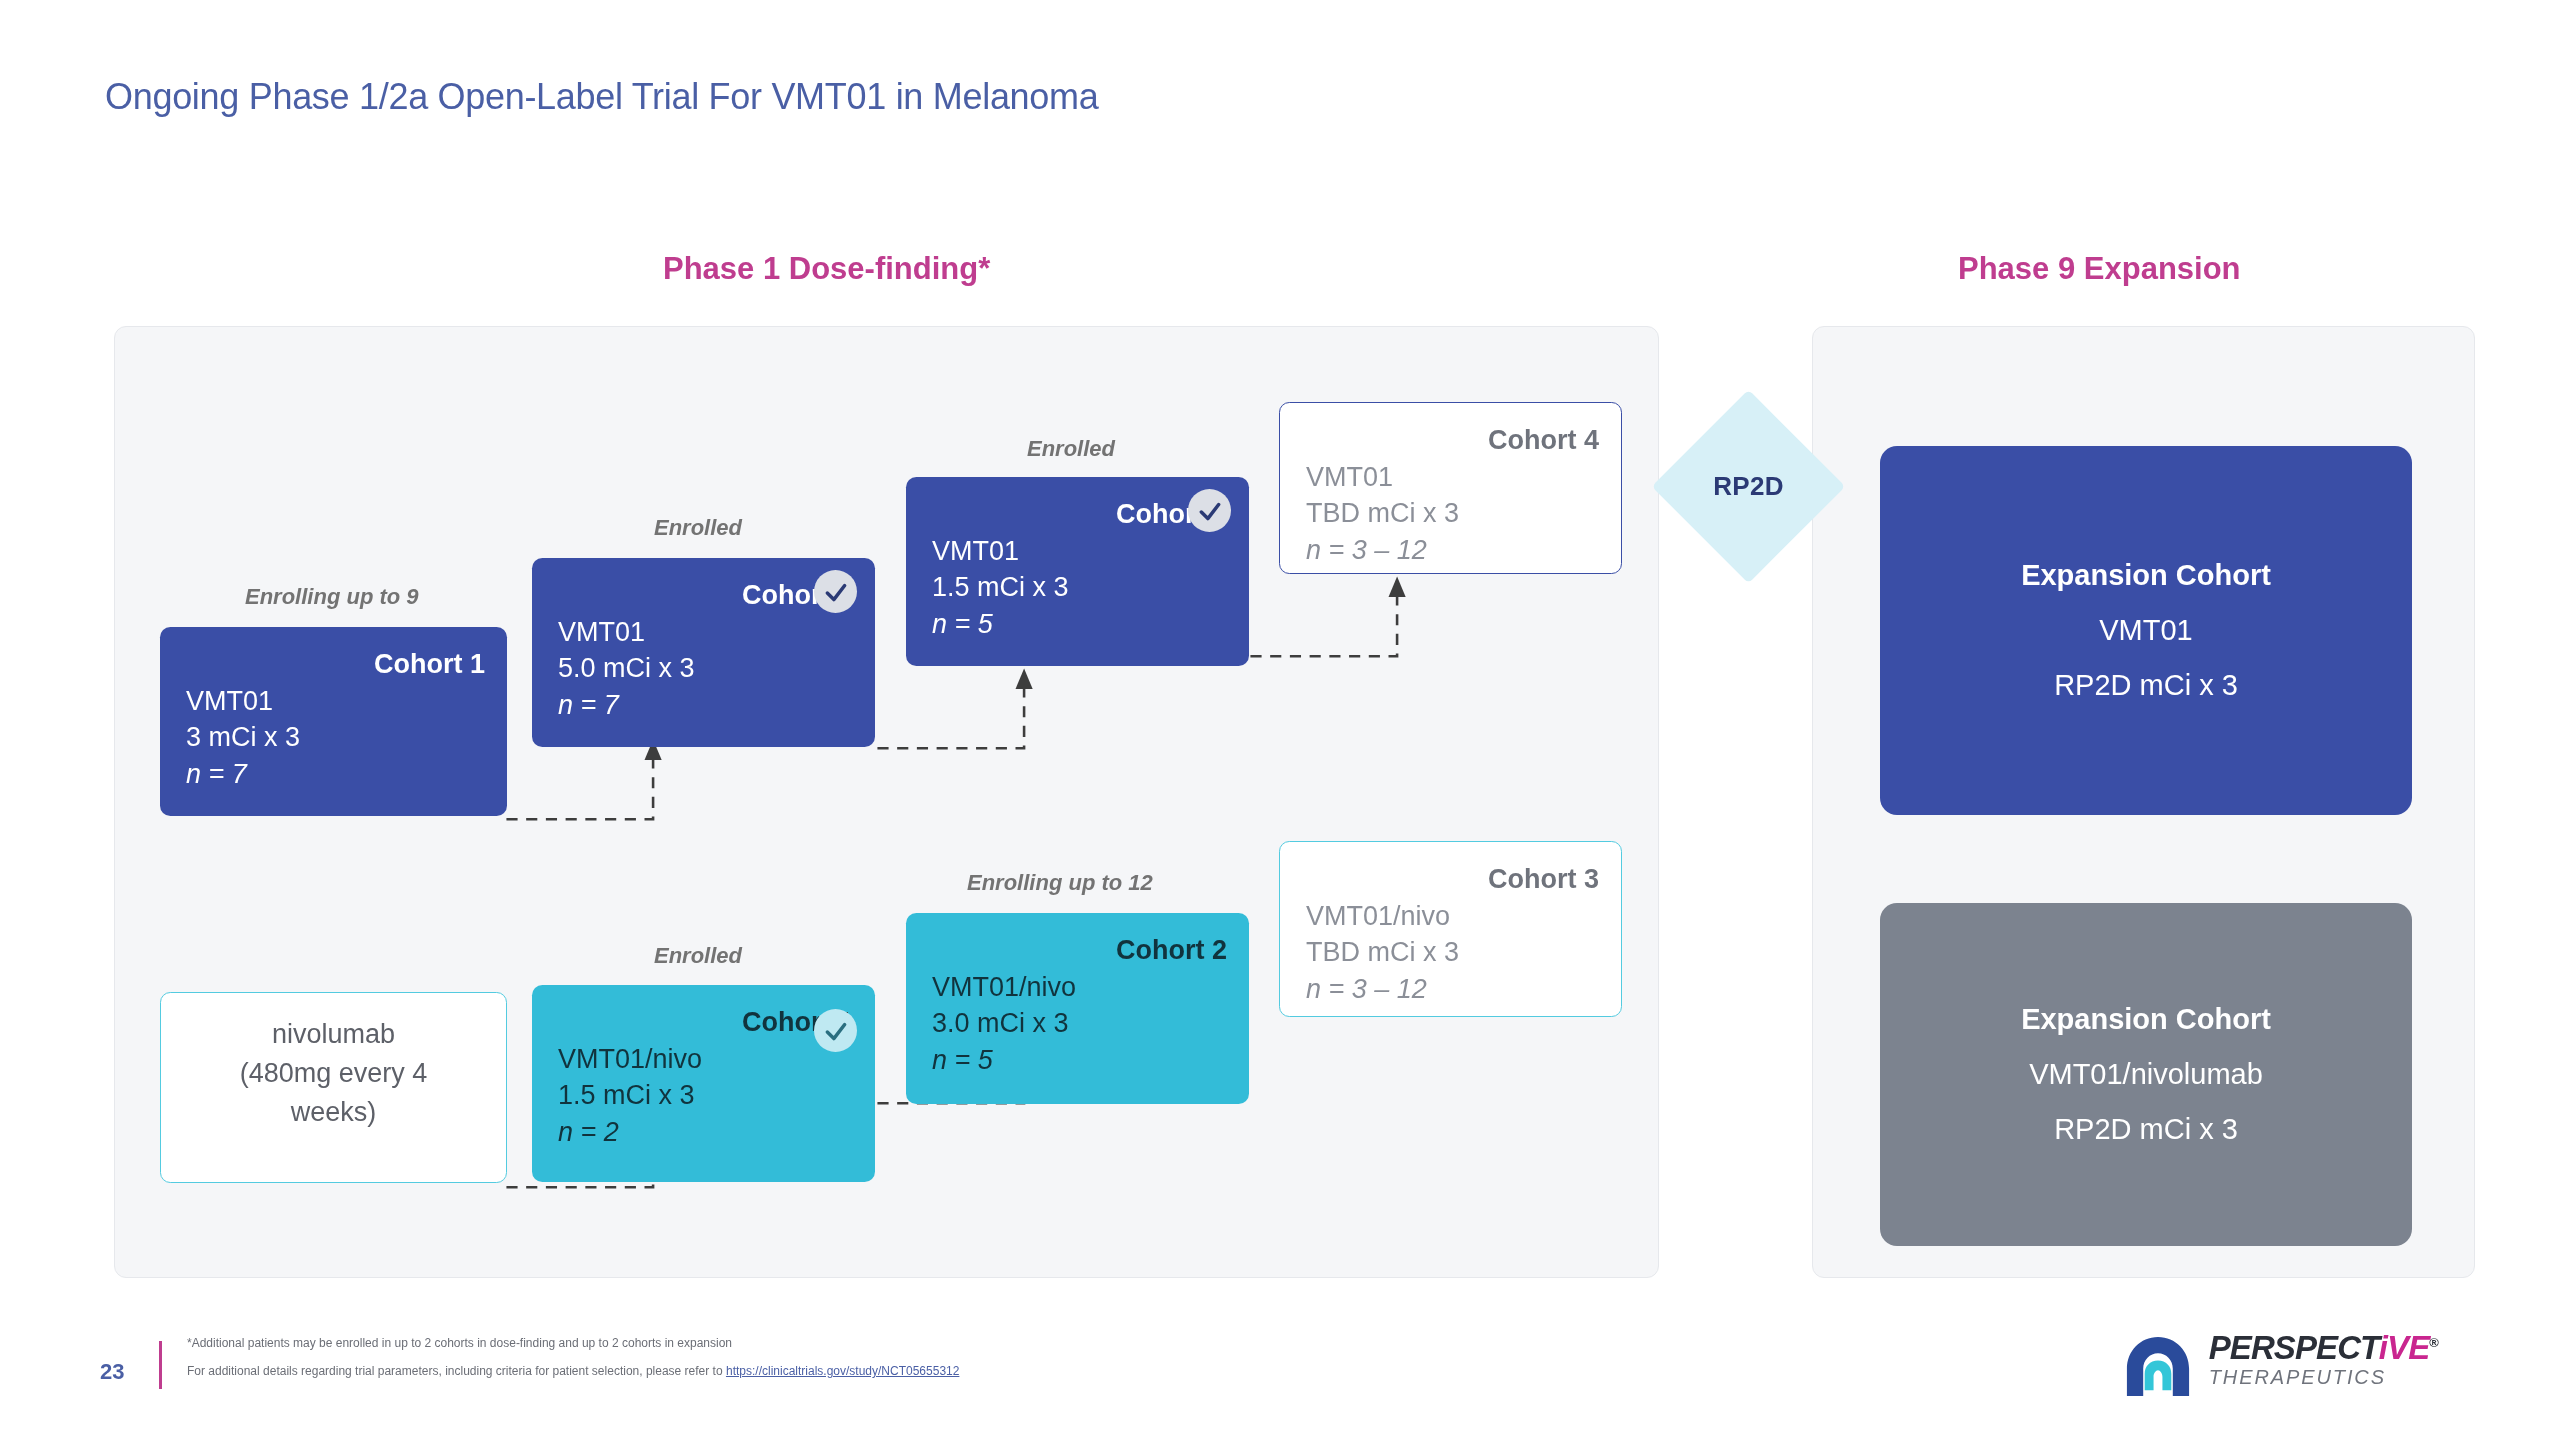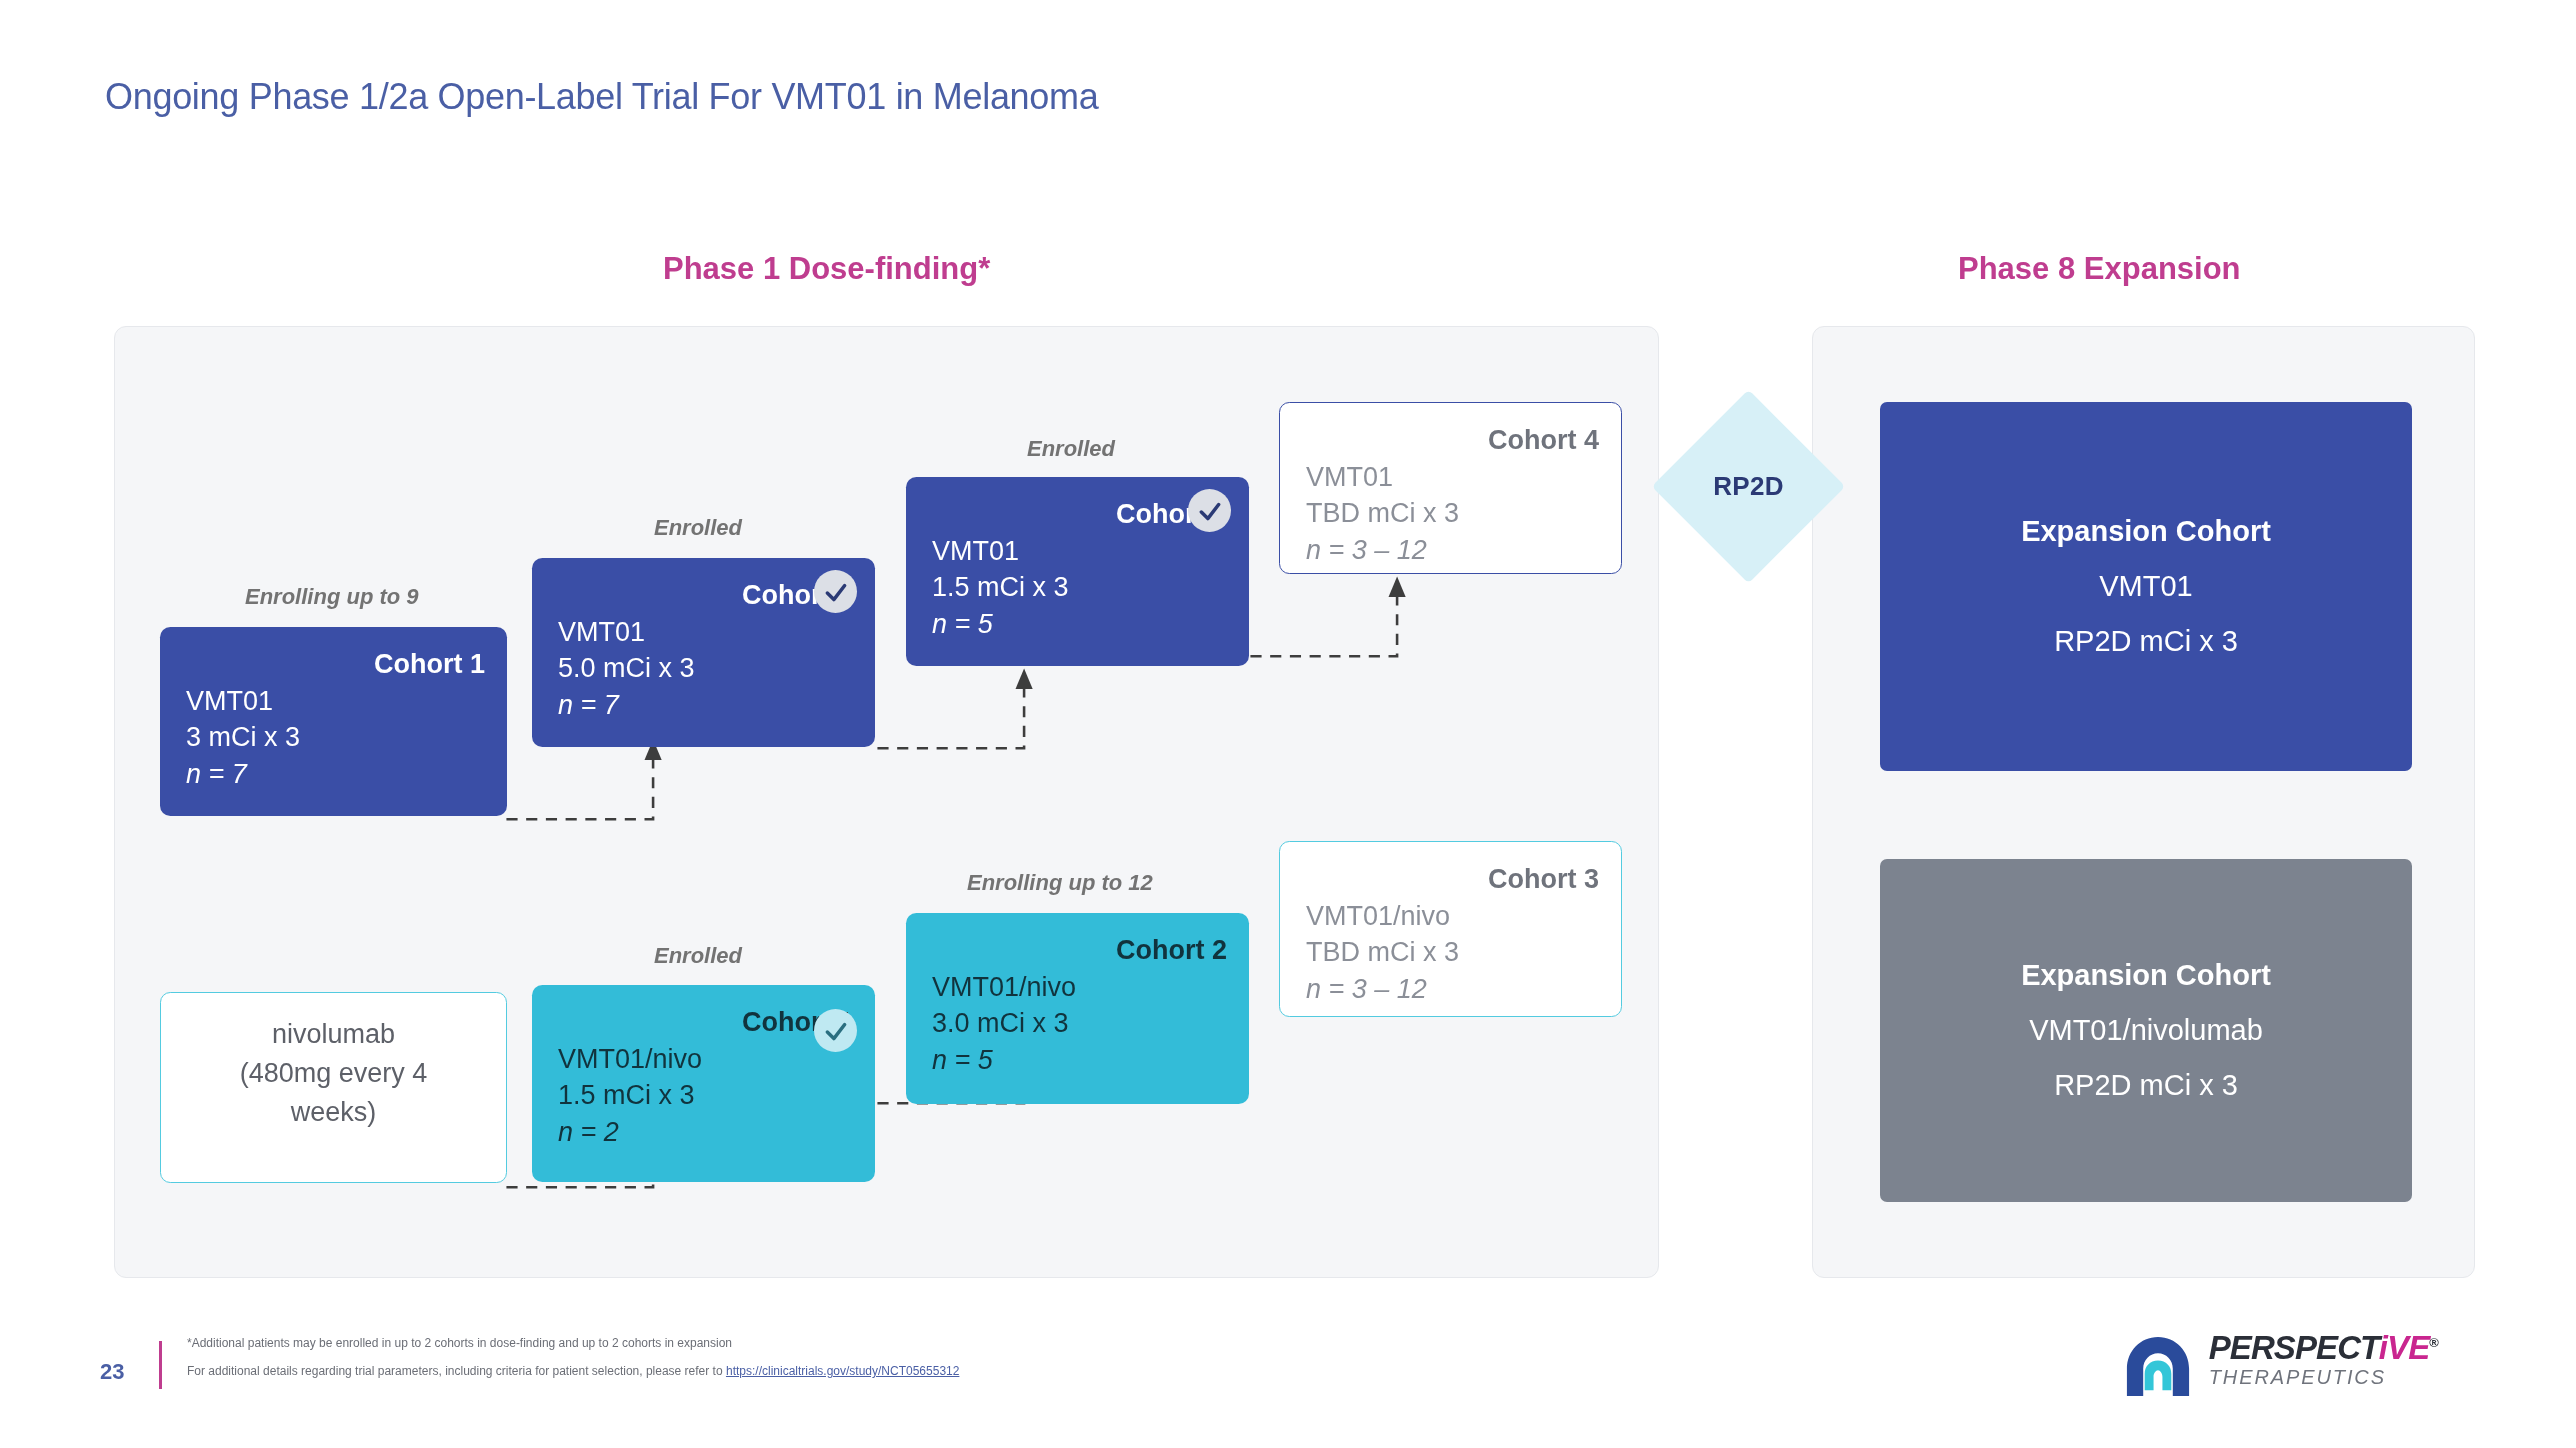--- a/index.html
+++ b/index.html
@@ -162,29 +162,30 @@
     justify-content: center;
     font-size: 26px;
     font-weight: bold;
     color: #2b3a75;
     letter-spacing: 0.3px;
   }
 
   
   .expansion-box {
     position: absolute;
-    border-radius: 7px;
+    border-radius: 17px;
     box-sizing: border-box;
     display: flex;
     flex-direction: column;
     align-items: center;
     justify-content: center;
     color: #ffffff;
     font-size: 29px;
     line-height: 1.9;
+    margin-top: 44px;
   }
   .expansion-box .e-title { font-weight: bold; }
   #exp-box-1 {
     left: 1880px; top: 402px; width: 532px; height: 369px;
     background: #3a4ea6;
   }
   #exp-box-2 {
     left: 1880px; top: 859px; width: 532px; height: 343px;
     background: #7c838f;
   }
@@ -242,21 +243,21 @@
     margin-top: 3.4px;
     line-height: 1;
   }
 </style>
 </head>
 <body>
 
 <div id="slide-title">Ongoing Phase 1/2a Open-Label Trial For VMT01 in Melanoma</div>
 
 <div class="phase-header" id="phase1-header">Phase 1 Dose-finding*</div>
-<div class="phase-header" id="phase2-header">Phase 8 Expansion</div>
+<div class="phase-header" id="phase2-header">Phase 9 Expansion</div>
 
 <div class="panel" id="phase1-panel"></div>
 <div class="panel" id="phase2-panel"></div>
 
 <div class="connector" style="left:503px; top:734px;">
   <svg width="223" height="112" viewBox="0 0 260 130">
     <path d="M4 99 L 175 99 L 175 30" fill="none" stroke="#3d3d3d" stroke-width="3" stroke-dasharray="13 10"></path>
     <path d="M175 6 L 165 30 L 185 30 Z" fill="#3d3d3d"></path>
   </svg>
 </div>

